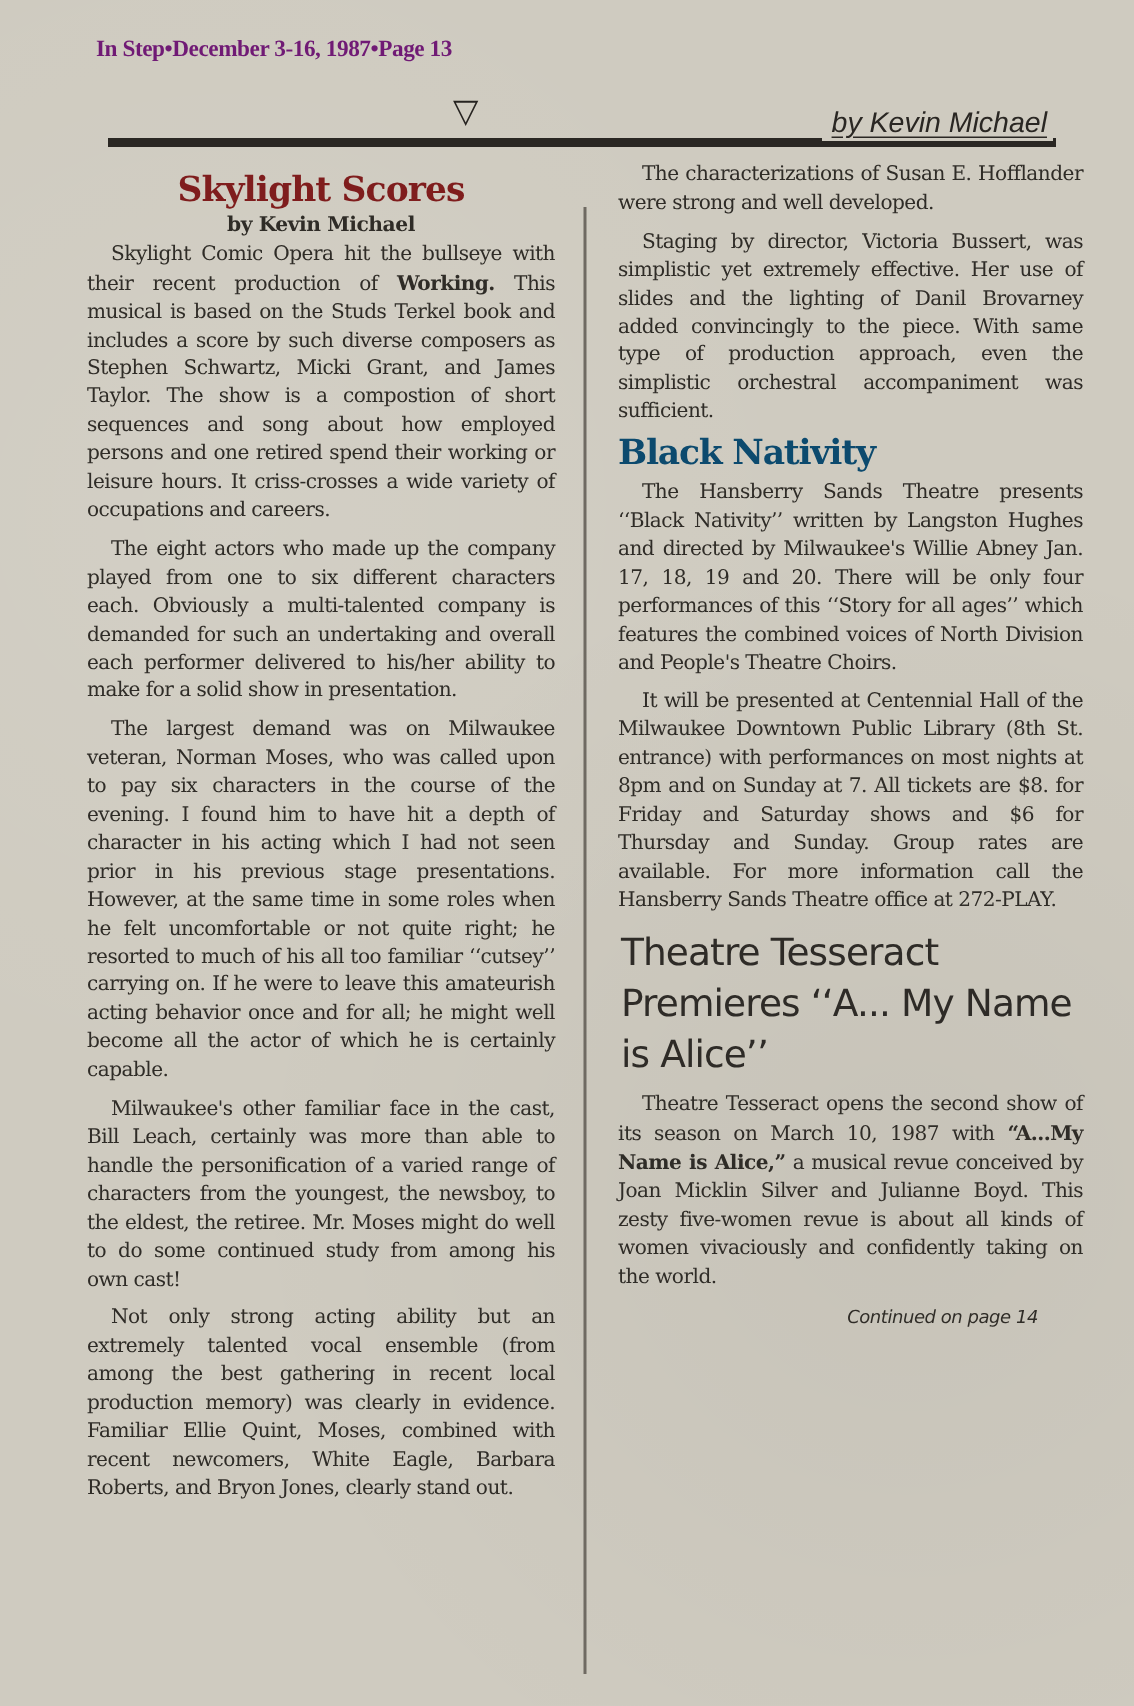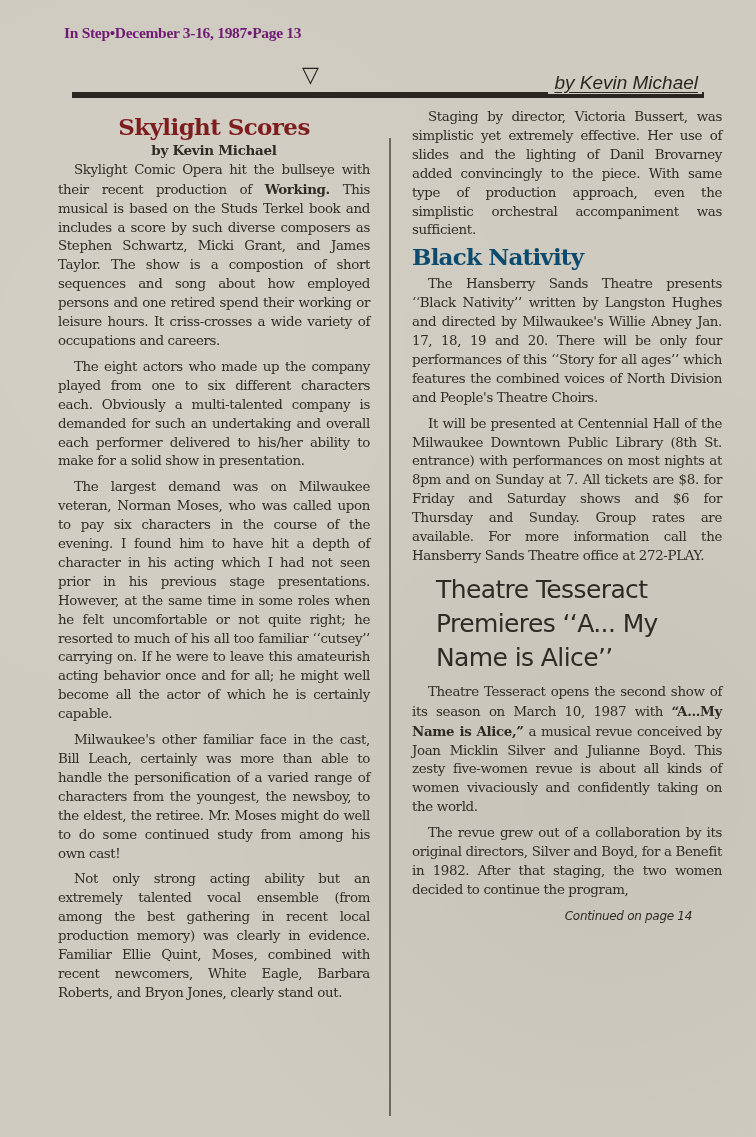--- a/index.html
+++ b/index.html
@@ -58,21 +58,21 @@
   }
   .byline {
     text-align: center; font-weight: bold; font-size: 13.5px; margin: 4px 0 1px 0; letter-spacing: -0.3px;
   }
   h2.headline-left {
     margin: 8px 0 8px 0; text-align: left;
     font-family: "DejaVu Serif", serif; font-weight: bold;
     font-size: 23px; letter-spacing: -0.8px; color: #0c4a6e;
   }
   h2.headline-light {
-    margin: 6px 0 8px 24px; text-align: left;
+    margin: 6px 0 8px 2px; text-align: left;
     font-family: "DejaVu Sans", sans-serif; font-weight: normal;
     font-size: 25px; line-height: 34px; letter-spacing: -0.6px; color: #2e2b27;
   }
   b.title { font-weight: bold; }
   .continued {
     text-align: right; font-family: "DejaVu Sans", sans-serif; font-style: italic;
     font-size: 12px; margin: 6px 30px 0 0; letter-spacing: -0.3px;
   }
 </style>
 </head>
@@ -92,23 +92,23 @@
   <h2 class="headline">Skylight Scores</h2>
   <div class="byline">by Kevin Michael</div>
   <p><span>Skylight Comic Opera hit the bullseye with their recent production of </span><b class="title">Working.</b><span> This musical is based on the Studs Terkel book and includes a score by such diverse composers as Stephen Schwartz, Micki Grant, and James Taylor. The show is a compostion of short sequences and song about how employed persons and one retired spend their working or leisure hours. It criss-crosses a wide variety of occupations and careers.</span></p>
   <p>The eight actors who made up the company played from one to six different characters each. Obviously a multi-talented company is demanded for such an under­taking and overall each performer deliver­ed to his/her ability to make for a solid show in presentation.</p>
   <p>The largest demand was on Milwaukee veteran, Norman Moses, who was called upon to pay six characters in the course of the evening. I found him to have hit a depth of character in his acting which I had not seen prior in his previous stage presenta­tions. However, at the same time in some roles when he felt uncomfortable or not quite right; he resorted to much of his all too familiar ‘‘cutsey’’ carrying on. If he were to leave this amateurish acting behavior once and for all; he might well become all the actor of which he is certainly capable.</p>
   <p>Milwaukee's other familiar face in the cast, Bill Leach, certainly was more than able to handle the personification of a varied range of characters from the youngest, the newsboy, to the eldest, the retiree. Mr. Moses might do well to do some continued study from among his own cast!</p>
   <p>Not only strong acting ability but an extremely talented vocal ensemble (from among the best gathering in recent local production memory) was clearly in evi­dence. Familiar Ellie Quint, Moses, com­bined with recent newcomers, White Eagle, Barbara Roberts, and Bryon Jones, clearly stand out.</p>
 </div>
 
 <div class="col col-right">
+  <p>The characterizations of Susan E. Hoff­lander were strong and well developed.</p>
   <p>Staging by director, Victoria Bussert, was simplistic yet extremely effective. Her use of slides and the lighting of Danil Brovarney added convincingly to the piece. With same type of production approach, even the simplistic orchestral accompan­iment was sufficient.</p>
 
   <h2 class="headline-left">Black Nativity</h2>
   <p>The Hansberry Sands Theatre presents ‘‘Black Nativity’’ written by Langston Hughes and directed by Milwaukee's Willie Abney Jan. 17, 18, 19 and 20. There will be only four performances of this ‘‘Story for all ages’’ which features the combined voices of North Division and People's Theatre Choirs.</p>
   <p>It will be presented at Centennial Hall of the Milwaukee Downtown Public Library (8th St. entrance) with performances on most nights at 8pm and on Sunday at 7. All tickets are $8. for Friday and Saturday shows and $6 for Thursday and Sunday. Group rates are available. For more information call the Hansberry Sands Theatre office at 272-PLAY.</p>
 
   <h2 class="headline-light">Theatre Tesseract Premieres ‘‘A... My Name is Alice’’</h2>
   <p><span>Theatre Tesseract opens the second show of its season on March 10, 1987 with </span><b class="title">“A...My Name is Alice,”</b><span> a musical revue conceived by Joan Micklin Silver and Julianne Boyd. This zesty five-women revue is about all kinds of women vivaciously and confidently taking on the world.</span></p>
-  <p>The revue grew out of a collaboration by its original directors, Silver and Boyd, for a Benefit in 1982. After that staging, the two women decided to continue the program,</p>
   <div class="continued">Continued on page 14</div>
 </div>
 
 </body></html>

